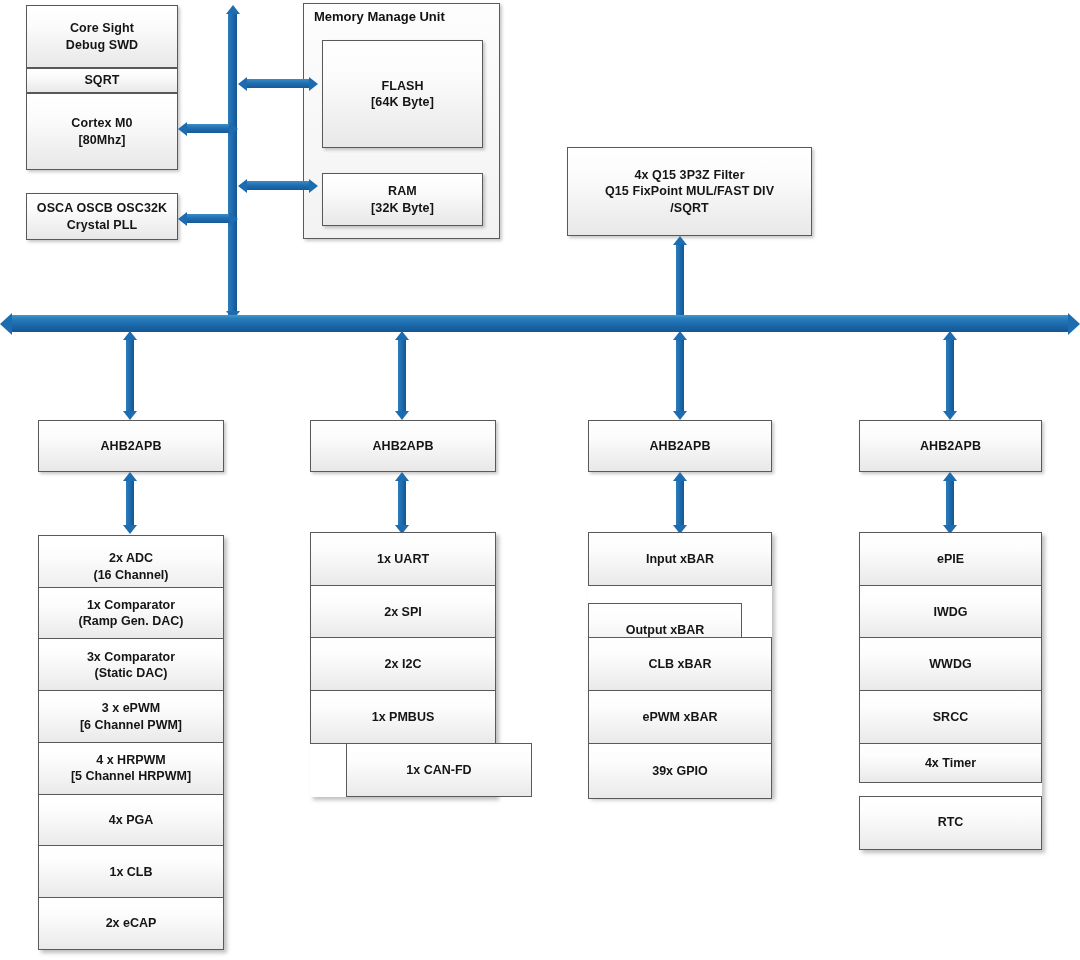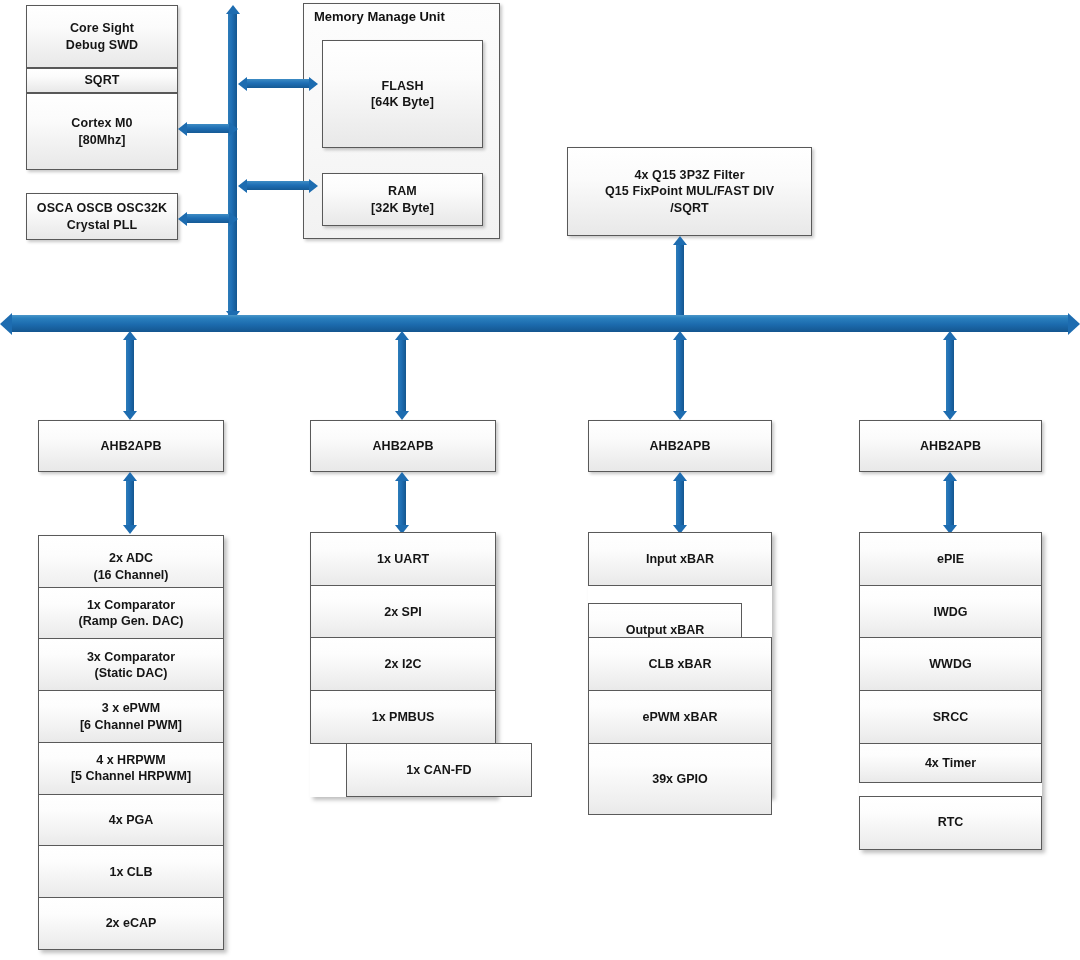--- a/index.html
+++ b/index.html
@@ -245,21 +245,21 @@
       </div>
       <div class="cell" style="left: 0px; top: 52.7px; width: 154px; height: 54px; margin-top: 18px;">
         <span class="t" style="white-space: pre-line;">Output xBAR</span>
       </div>
       <div class="cell" style="left: 0px; top: 105.4px; width: 184px; height: 54px;">
         <span class="t" style="white-space: pre-line;">CLB xBAR</span>
       </div>
       <div class="cell" style="left: 0px; top: 158.1px; width: 184px; height: 54px;">
         <span class="t" style="white-space: pre-line;">ePWM xBAR</span>
       </div>
-      <div class="cell" style="left: 0px; top: 210.8px; width: 184px; height: 72px;">
+      <div class="cell" style="left: 0px; top: 210.8px; width: 184px; height: 56px;">
         <span class="t" style="white-space: pre-line;">39x GPIO</span>
       </div>
     </div>
   <div class="stackwrap" id="stack4" style="left: 859px; top: 532px; width: 183px; height: 317.5px;">
       <div class="cell" style="left: 0px; top: 0px; width: 183px; height: 54px;">
         <span class="t" style="white-space: pre-line;">ePIE</span>
       </div>
       <div class="cell" style="left: 0px; top: 52.7px; width: 183px; height: 54px;">
         <span class="t" style="white-space: pre-line;">IWDG</span>
       </div>

